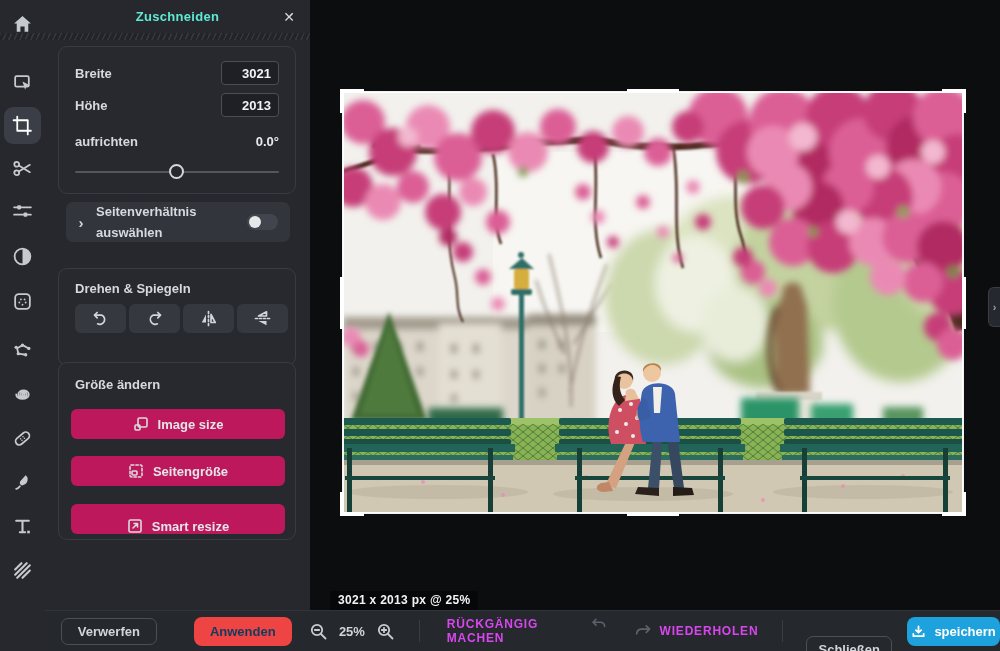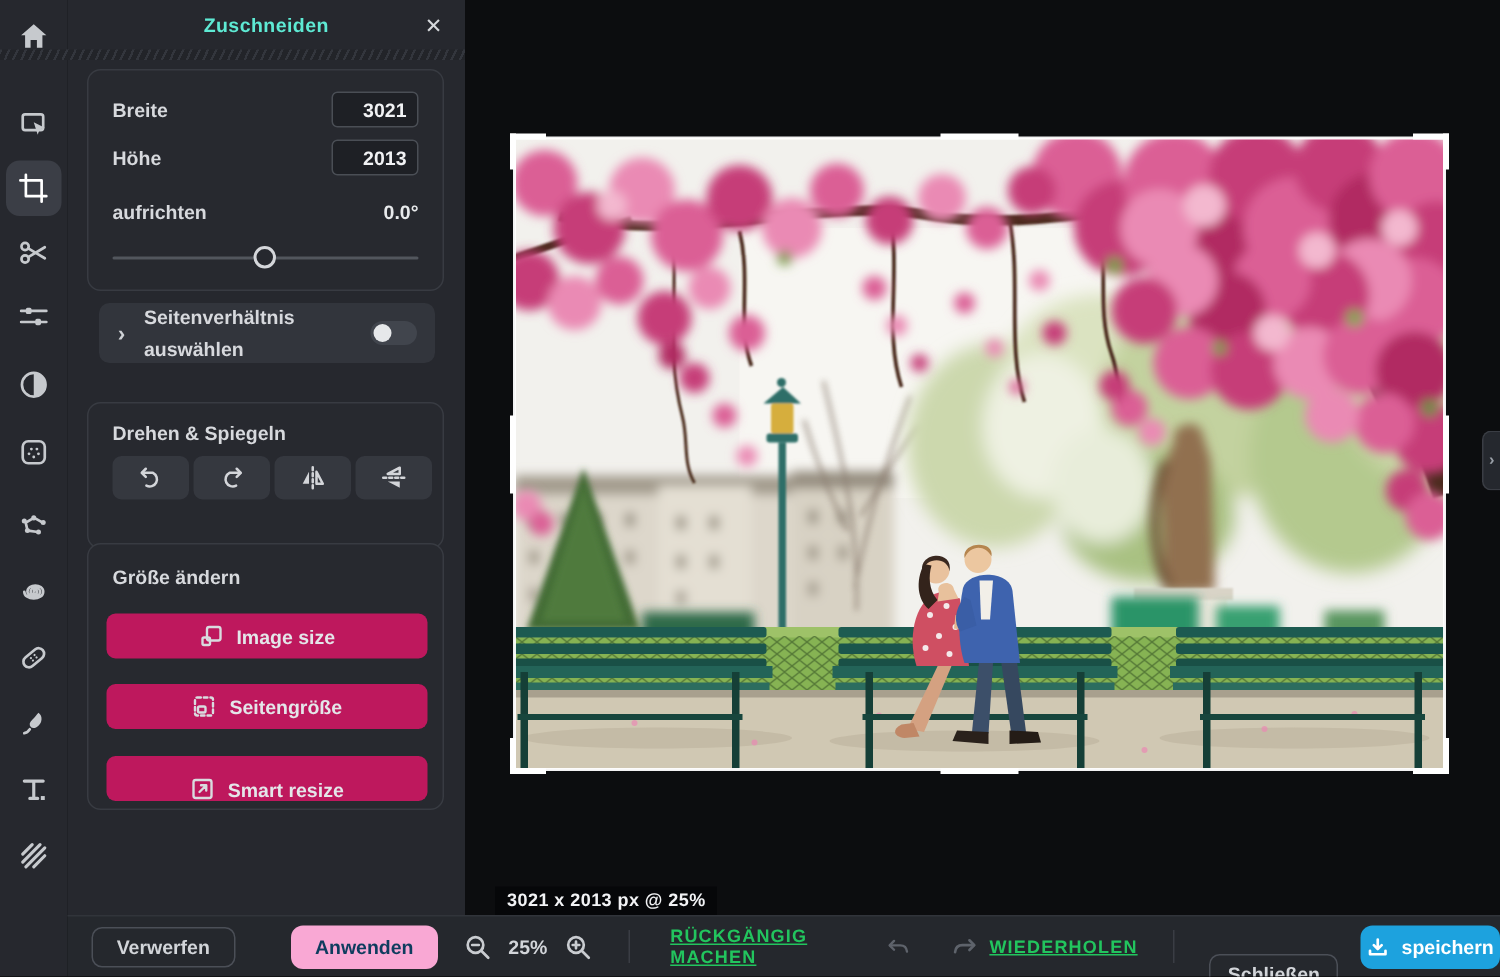--- a/index.html
+++ b/index.html
@@ -77,29 +77,29 @@
   .collapse-tab { position:absolute; right:0; top:287px; width:12px; height:40px; background:#25282e;
                   border:1px solid #3a3d44; border-right:none; border-radius:6px 0 0 6px;
                   display:flex; align-items:center; justify-content:center; color:#9aa0a8; font-size:11px; font-weight:bold; cursor:pointer; }
 
   
   .bottombar { position:absolute; left:45px; right:0; bottom:0; height:41px; background:#25282d; border-top:1px solid #31343a;
                display:flex; align-items:center; z-index:5; }
   .btn-outline { height:27px; border:1px solid #4b4f57; border-radius:7px; background:none; color:#d2d5d9;
                  font-family:"Liberation Sans",sans-serif; font-size:13px; font-weight:bold; cursor:pointer; }
   .btn-discard { margin-left:16px; width:107px; }
-  .btn-apply { margin-left:37px; width:110px; height:29px; border:none; border-radius:8px; background:#f9a8d4; color:#0e3c5e;
+  .btn-apply { margin-left:37px; width:110px; height:29px; border:none; border-radius:8px; background:#ef4444; color:#0e3c5e;
                font-family:"Liberation Sans",sans-serif; font-size:13px; font-weight:bold; cursor:pointer; }
   .zoomgrp { display:flex; align-items:center; margin-left:17px; gap:11px; }
   .zicon { width:19px; height:19px; cursor:pointer; }
   .zicon svg { width:19px; height:19px; stroke:#c9ccd0; fill:none; stroke-width:1.8; stroke-linecap:round; }
   .zoom-level { font-size:13px; font-weight:bold; color:#d2d5d9; }
   .vdiv { width:1px; height:22px; background:#3a3d44; margin-left:24px; }
-  .histbtn { display:flex; align-items:center; gap:8px; color:#22c55e; font-size:12px; font-weight:bold;
-             letter-spacing:.8px; cursor:pointer;text-decoration:underline; }
+  .histbtn { display:flex; align-items:flex-start; gap:8px; color:#d946ef; font-size:12px; font-weight:bold;
+             letter-spacing:.8px; cursor:pointer; }
   .histbtn svg { width:17px; height:13px; stroke:#5e636b; fill:none; stroke-width:1.9; stroke-linecap:round; stroke-linejoin:round; }
   .undo { margin-left:27px; }
   .redo { margin-left:29px; }
   .btn-close { margin-left:23px; width:96px;margin-top:36px; }
   .btn-save { margin-left:15px; width:104px; height:29px; border:none; border-radius:8px; background:#1da2de; color:#ffffff;
               display:flex; align-items:center; justify-content:center; gap:8px;
               font-family:"Liberation Sans",sans-serif; font-size:13px; font-weight:bold; cursor:pointer; }
   .btn-save svg { width:15px; height:15px; stroke:#ffffff; fill:none; stroke-width:1.9; stroke-linecap:round; stroke-linejoin:round; }
 </style>
 </head>

